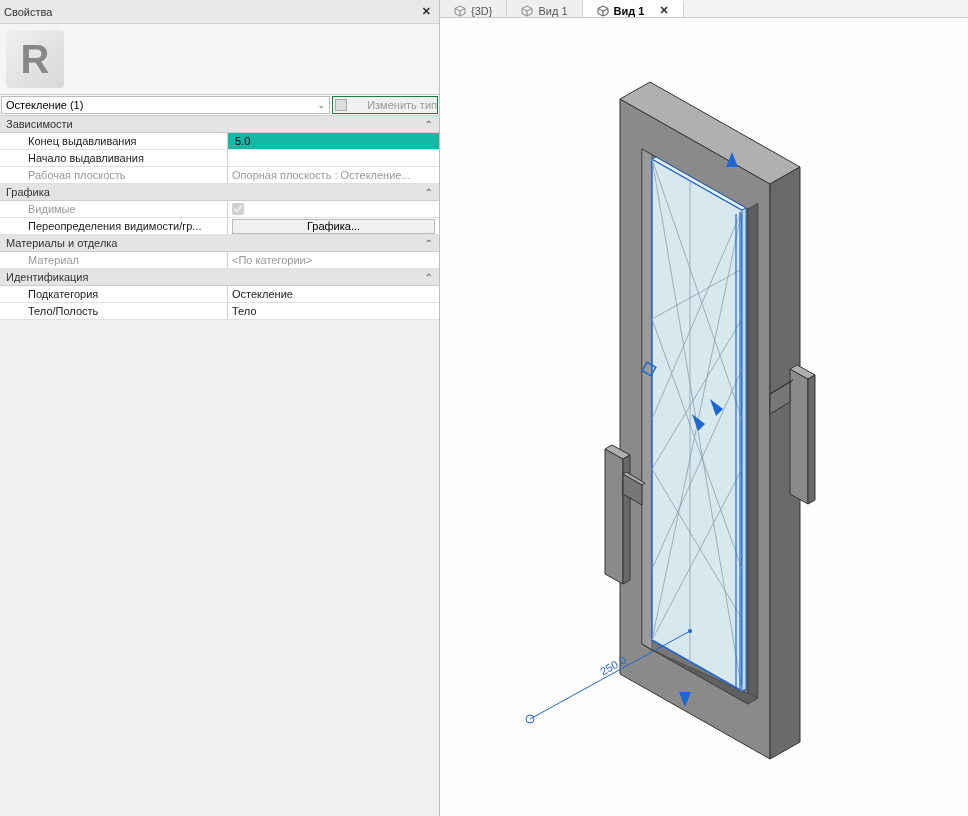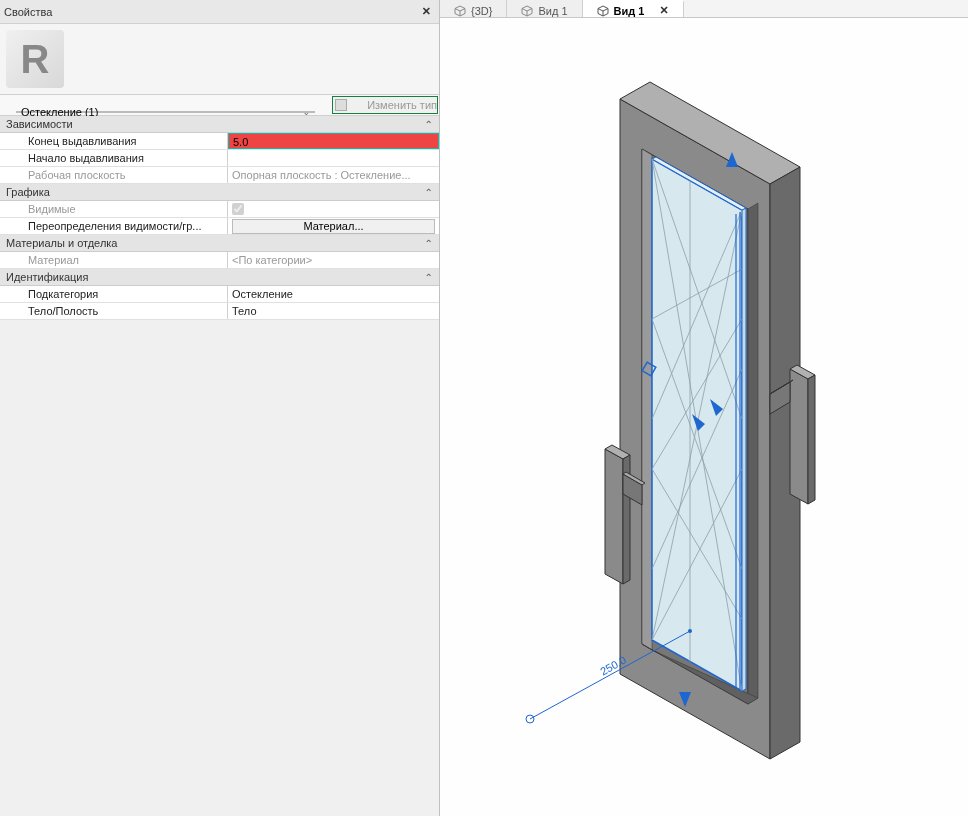--- a/index.html
+++ b/index.html
@@ -68,21 +68,21 @@
       border-bottom: 1px solid #d0d0d0;
     }
     .type-selector {
       flex: 1;
       border: 1px solid #bbb;
       background: #fff;
       display: flex;
       align-items: center;
       padding: 0 4px;
       justify-content: space-between;
-      margin: 16px;
+      margin: 1px;
     }
     .dropdown-arrow {
       color: #666;
       font-size: 9px;
     }
     .edit-type-btn {
       width: 106px;
       display: flex;
       align-items: center;
       justify-content: flex-end;
@@ -143,23 +143,22 @@
     .prop-value input[type="text"] {
       width: 100%;
       border: none;
       outline: none;
       font-family: inherit;
       font-size: 11px;
       padding: 0;
       background: transparent;
     }
     .prop-value.editing {
-      border: 1px solid #14b8a6;
-      background: #ef4444;
-      align-items: flex-end;
+      border: 3px solid #14b8a6;
+      background: #14b8a6;
     }
     .prop-value input[type="checkbox"] {
       width: 12px;
       height: 12px;
     }
     .prop-value button {
       width: 100%;
       height: 15px;
       font-family: inherit;
       font-size: 11px;
@@ -268,21 +267,21 @@
   </div>
   <div class="prop-row">
     <div class="prop-label disabled">Видимые</div>
     <div class="prop-value">
       <input type="checkbox" checked="" disabled="" style="">
     </div>
   </div>
   <div class="prop-row">
     <div class="prop-label">Переопределения видимости/гр...</div>
     <div class="prop-value">
-      <button>Материал...</button>
+      <button>Графика...</button>
     </div>
   </div>
 
   <div class="group-header">
     <span>Материалы и отделка</span>
     <span class="chevron">⌃</span>
   </div>
   <div class="prop-row">
     <div class="prop-label disabled">Материал</div>
     <div class="prop-value disabled">

